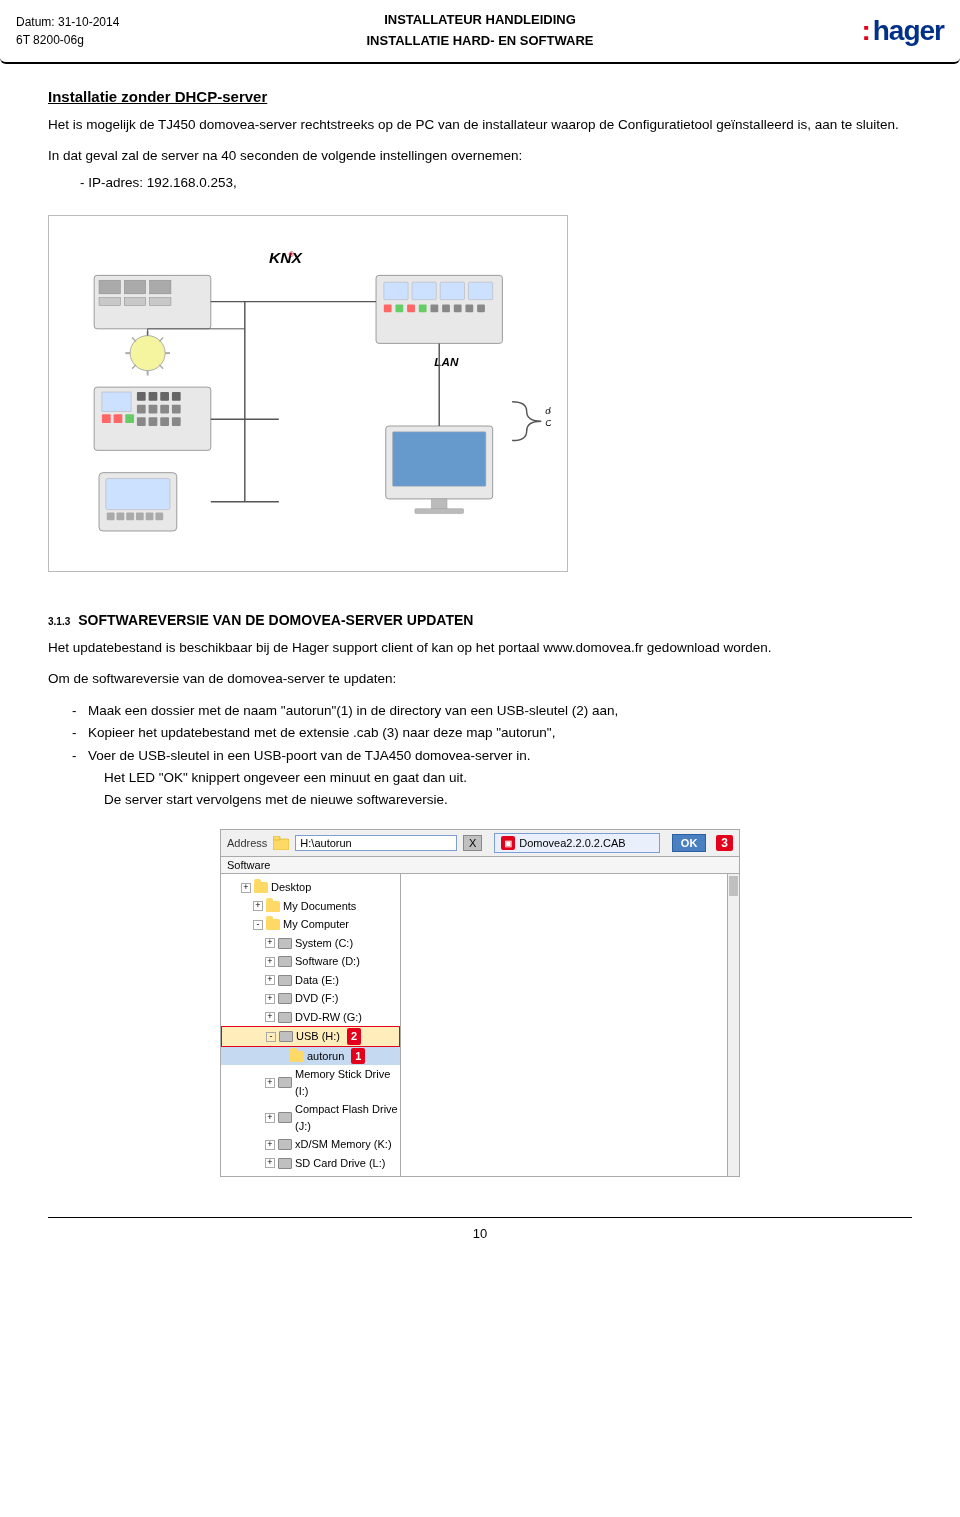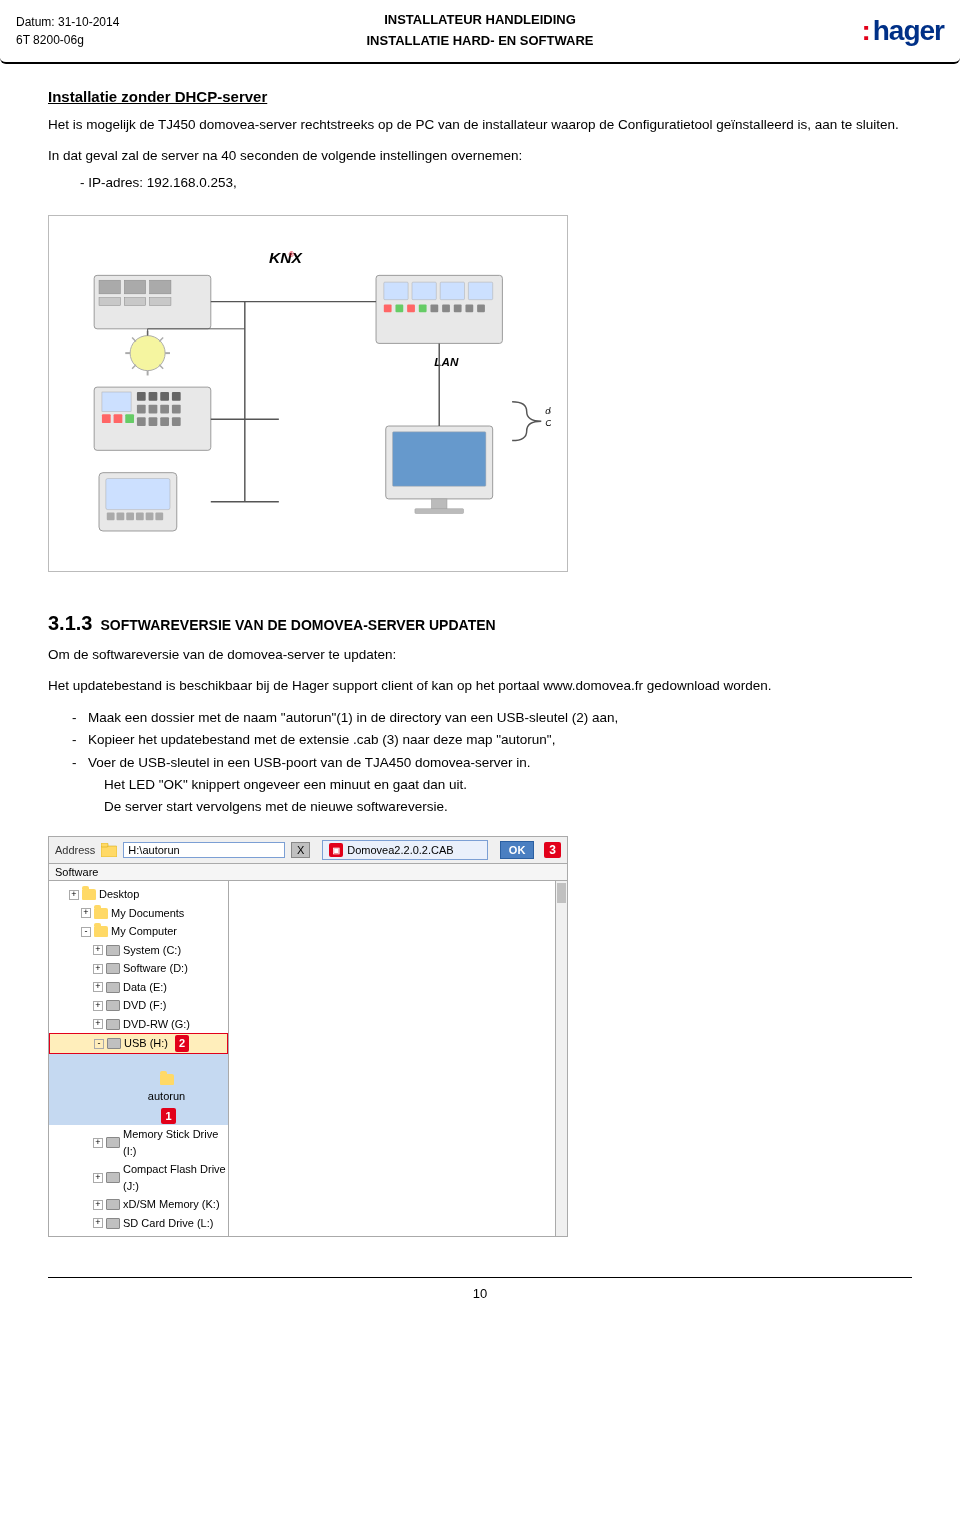--- a/index.html
+++ b/index.html
@@ -117,21 +117,21 @@
       background: #fff;
     }
     .knx-diagram {
       width: 100%;
       height: 320px;
     }
 
     
     .subsection-number {
       font-weight: bold;
-      font-size: 20px;
+      font-size: 10px;
       margin-right: 8px;
     }
     .subsection-heading {
       font-weight: bold;
       font-size: 14px;
       margin-bottom: 10px;
       display: flex;
       align-items: baseline;
     }
 
@@ -152,20 +152,21 @@
       position: absolute;
       left: 0;
     }
     .multi-line-item {
       padding-left: 16px;
     }
 
     
     .screenshot-container {
       display: flex;
+      justify-content: center;
       margin: 18px 0 12px 0;
     }
     .file-manager {
       width: 520px;
       border: 1px solid #aaa;
       font-family: Arial, sans-serif;
       font-size: 11px;
       background: #fff;
     }
     .fm-address-bar {
@@ -252,21 +253,21 @@
       align-items: center;
       padding: 1px 0 1px 8px;
       font-size: 11px;
       gap: 3px;
       cursor: pointer;
       line-height: 1.5;
     }
     .fm-tree-indent-1 { padding-left: 20px; }
     .fm-tree-indent-2 { padding-left: 32px; }
     .fm-tree-indent-3 { padding-left: 44px; }
-    .fm-tree-indent-4 { padding-left: 56px; flex-direction: column; }
+    .fm-tree-indent-4 { padding-left: 56px; }
     .fm-expand {
       width: 10px;
       height: 10px;
       border: 1px solid #aaa;
       display: inline-flex;
       align-items: center;
       justify-content: center;
       font-size: 9px;
       flex-shrink: 0;
     }
@@ -458,23 +459,23 @@
         <line x1="85" y1="90" x2="185" y2="90" stroke="#555" stroke-width="1"></line>
       </svg>
     </div>
   </div>
 
   <div class="subsection-heading">
     <span class="subsection-number">3.1.3</span>
     <span>SOFTWAREVERSIE VAN DE DOMOVEA-SERVER UPDATEN</span>
   </div>
 
+  <p class="para">Het updatebestand is beschikbaar bij de Hager support client of kan op het portaal www.domovea.fr gedownload worden.</p>
+
   <p class="para">Om de softwareversie van de domovea-server te updaten:</p>
-
-  <p class="para">Het updatebestand is beschikbaar bij de Hager support client of kan op het portaal www.domovea.fr gedownload worden.</p>
 
   <ul class="bullet-list">
     <li>Maak een dossier met de naam "autorun"(1) in de directory van een USB-sleutel (2) aan,</li>
     <li>Kopieer het updatebestand met de extensie .cab (3) naar deze map "autorun",</li>
     <li>
       <span>Voer de USB-sleutel in een USB-poort van de TJA450 domovea-server in.</span><br>
       <span class="multi-line-item">Het LED "OK" knippert ongeveer een minuut en gaat dan uit.</span><br>
       <span class="multi-line-item">De server start vervolgens met de nieuwe softwareversie.</span>
     </li>
   </ul>

